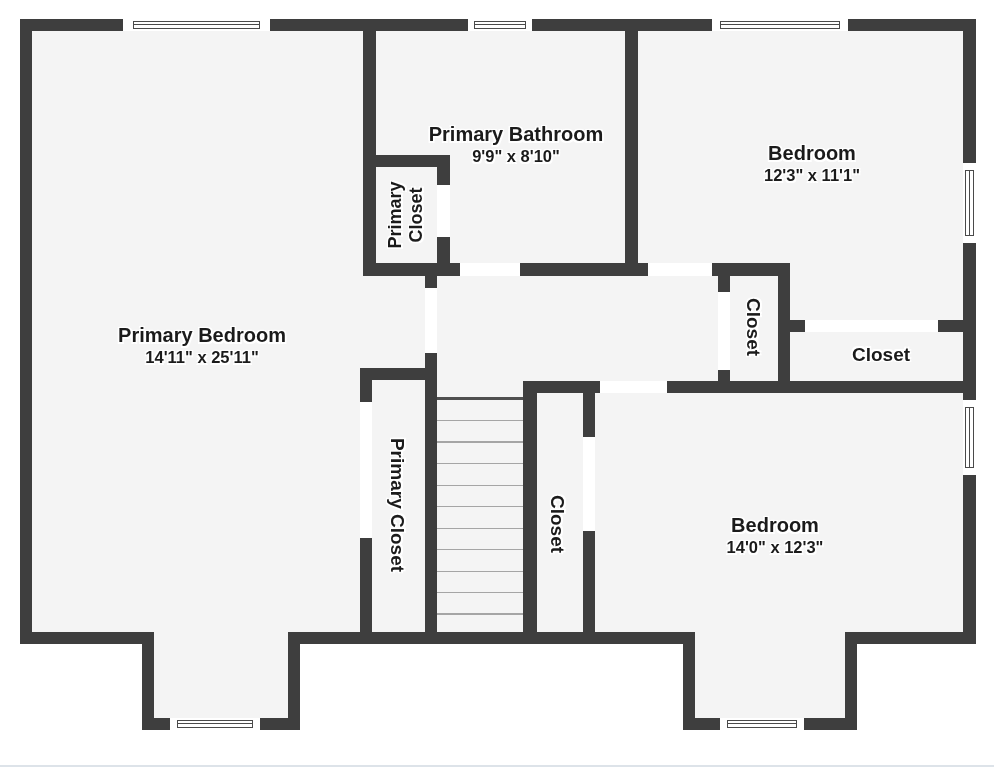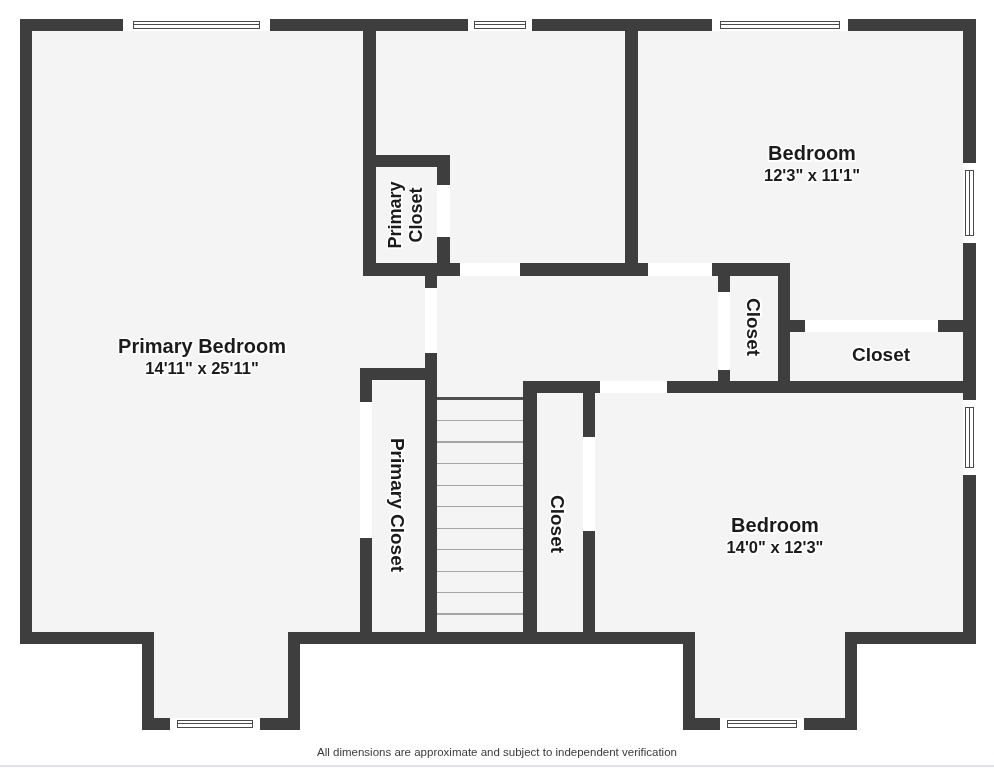--- a/index.html
+++ b/index.html
@@ -85,37 +85,40 @@
   <div class="winf winf-v" style="left:965px;top:170px;width:9px;height:66px;"></div>
   <div class="win" style="left:963px;top:400px;width:13px;height:75px;"></div>
   <div class="winf winf-v" style="left:965px;top:407px;width:9px;height:61px;"></div>
   <div class="win" style="left:170px;top:718px;width:90px;height:12px;"></div>
   <div class="winf winf-h" style="left:177px;top:720px;width:76px;height:8px;"></div>
   <div class="win" style="left:720px;top:718px;width:84px;height:12px;"></div>
   <div class="winf winf-h" style="left:727px;top:720px;width:70px;height:8px;"></div>
 
   <div class="stairs"></div>
 
-  <div class="lbl" style="left:202px;top:346px;margin-top:11px;">
+  <div class="lbl" style="left:202px;top:346px;">
     <span class="nm">Primary Bedroom</span>
     <span class="dm">14'11" x 25'11"</span>
+  </div>
+  <div class="lbl" style="left:516px;top:145px;">
+    <span class="nm">Primary Bathroom</span>
+    <span class="dm">9'9" x 8'10"</span>
   </div>
   <div class="lbl" style="left:812px;top:164px;">
     <span class="nm">Bedroom</span>
     <span class="dm">12'3" x 11'1"</span>
   </div>
   <div class="lbl" style="left:775px;top:536px;">
     <span class="nm">Bedroom</span>
     <span class="dm">14'0" x 12'3"</span>
   </div>
 
   <div class="lbl vlbl2" style="left:406px;top:215px;">
     <span class="nm" style="font-size:18px;">Primary</span>
     <span class="nm" style="font-size:18px;">Closet</span>
   </div>
   <div class="lbl vlbl" style="left:397px;top:505px;">Primary Closet</div>
   <div class="lbl vlbl" style="left:753px;top:327px;">Closet</div>
   <div class="lbl" style="left:881px;top:355px;font-size:19px;">Closet</div>
   <div class="lbl vlbl" style="left:557px;top:524px;">Closet</div>
 
-  <div class="footer">All dimensions are approximate and subject to independent verification</div>
   <div class="baseline"></div>
 </div>
 
 </body></html>

